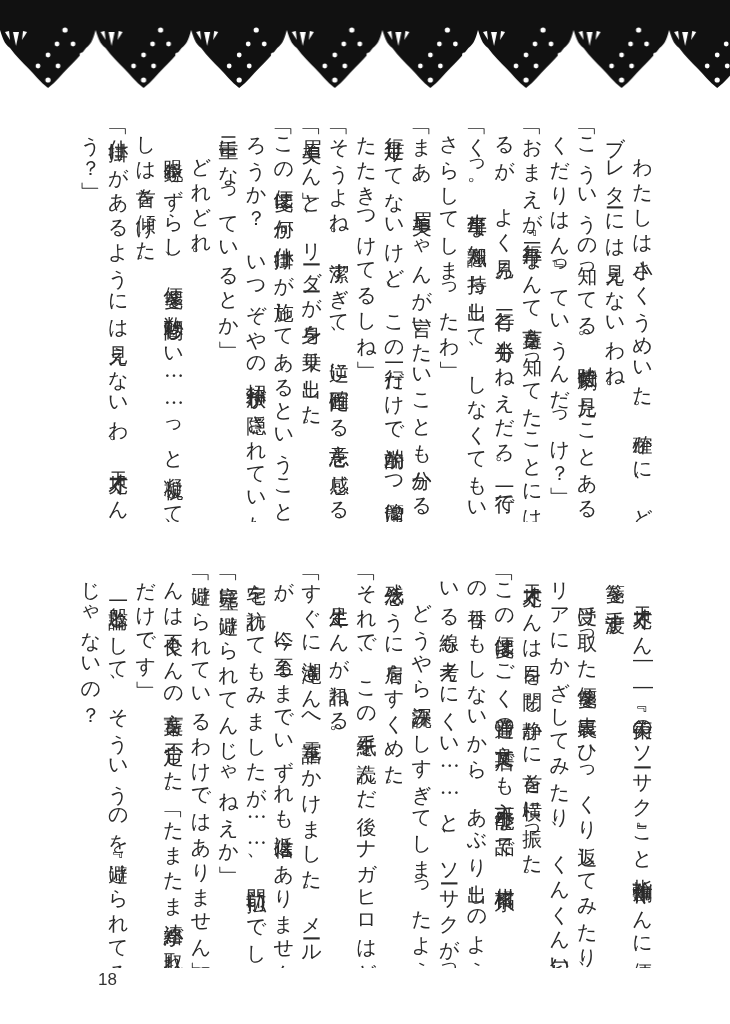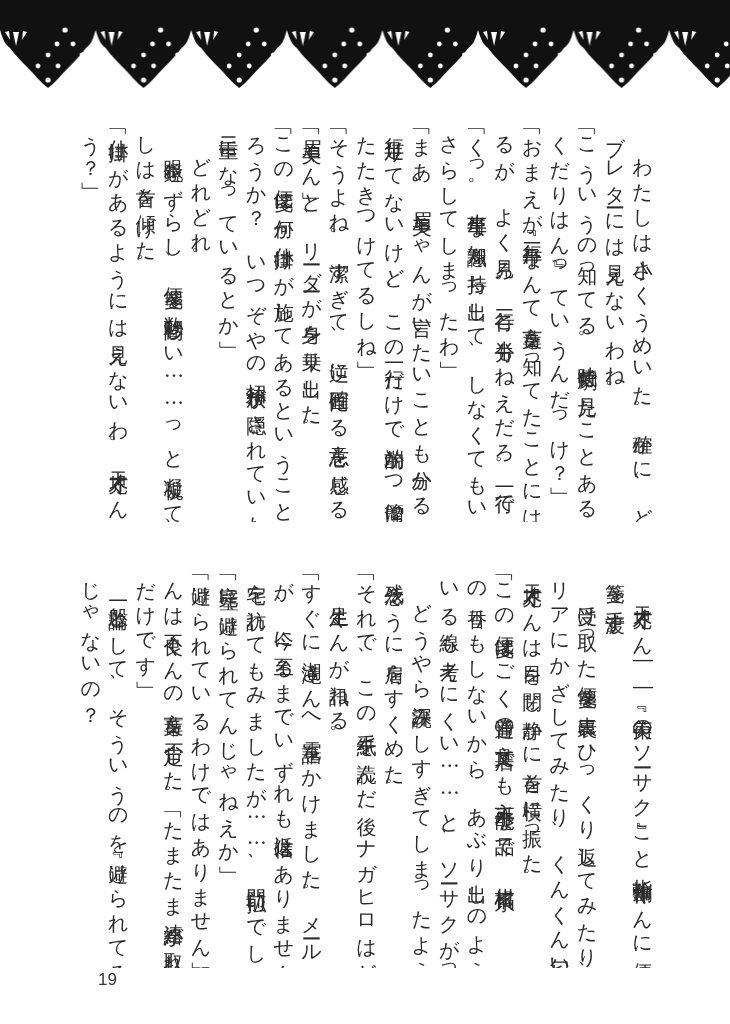--- a/index.html
+++ b/index.html
@@ -92,13 +92,13 @@
   <div class="col">が、今に至るまでいずれも返信はありません。湖滝さんの自</div>
   <div class="col">宅を訪れてもみましたが……、門前払いでした」</div>
   <div class="col">「完璧に避けられてんじゃねえか」</div>
   <div class="col">「避けられているわけではありません」間髪入れずに先輩く</div>
   <div class="col">んは不良くんの言葉を否定した。「たまたま連絡が取れない</div>
   <div class="col">だけです」</div>
   <div class="col">　一般論として、そういうのを『避けられてる』っていうん</div>
   <div class="col">じゃないの？</div>
 </div>
 
-<div class="page-number">19</div>
+<div class="page-number">18</div>
 
 </body></html>

